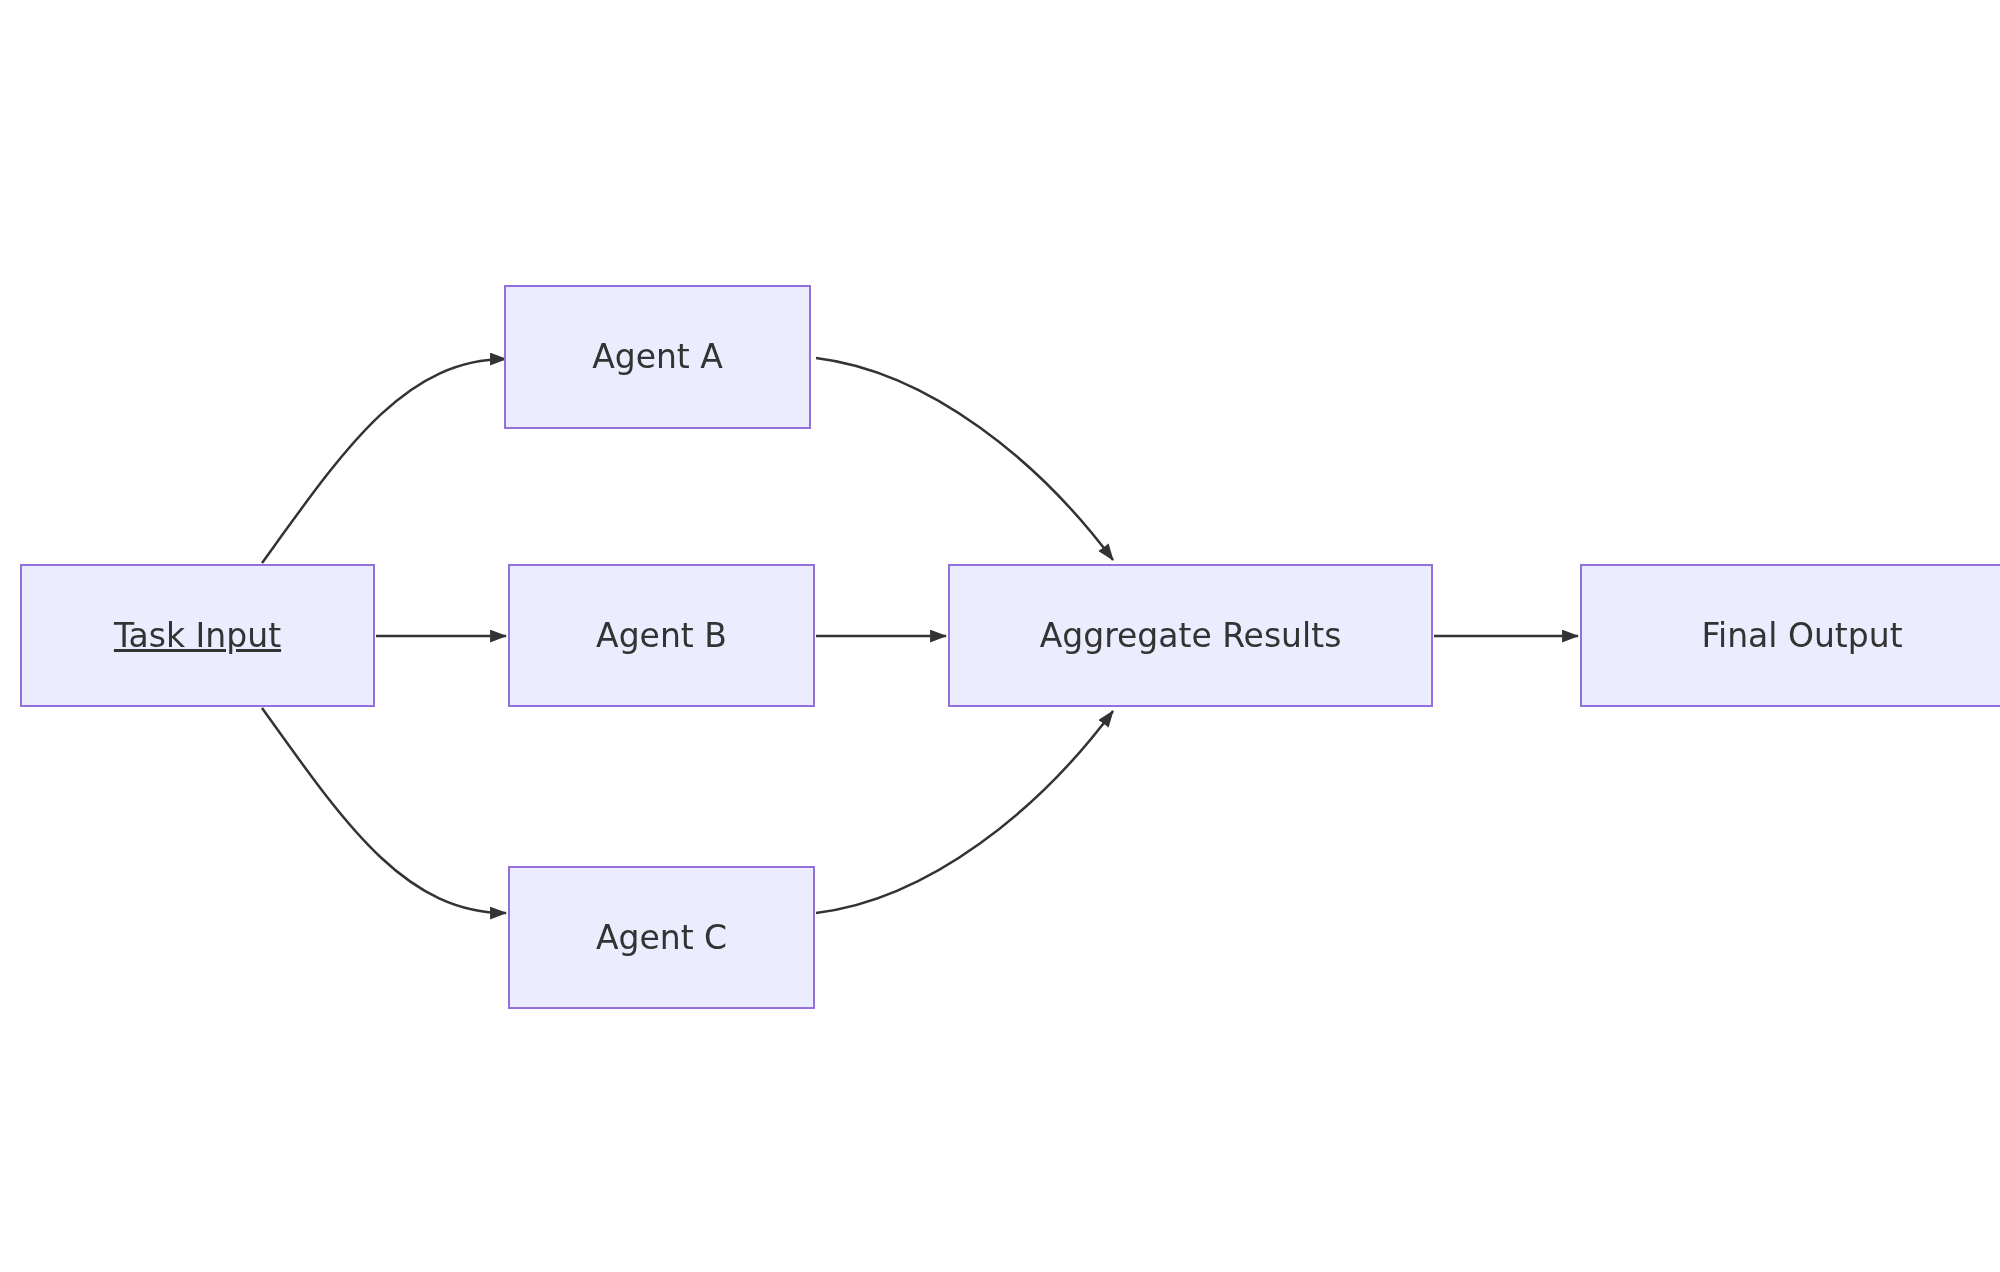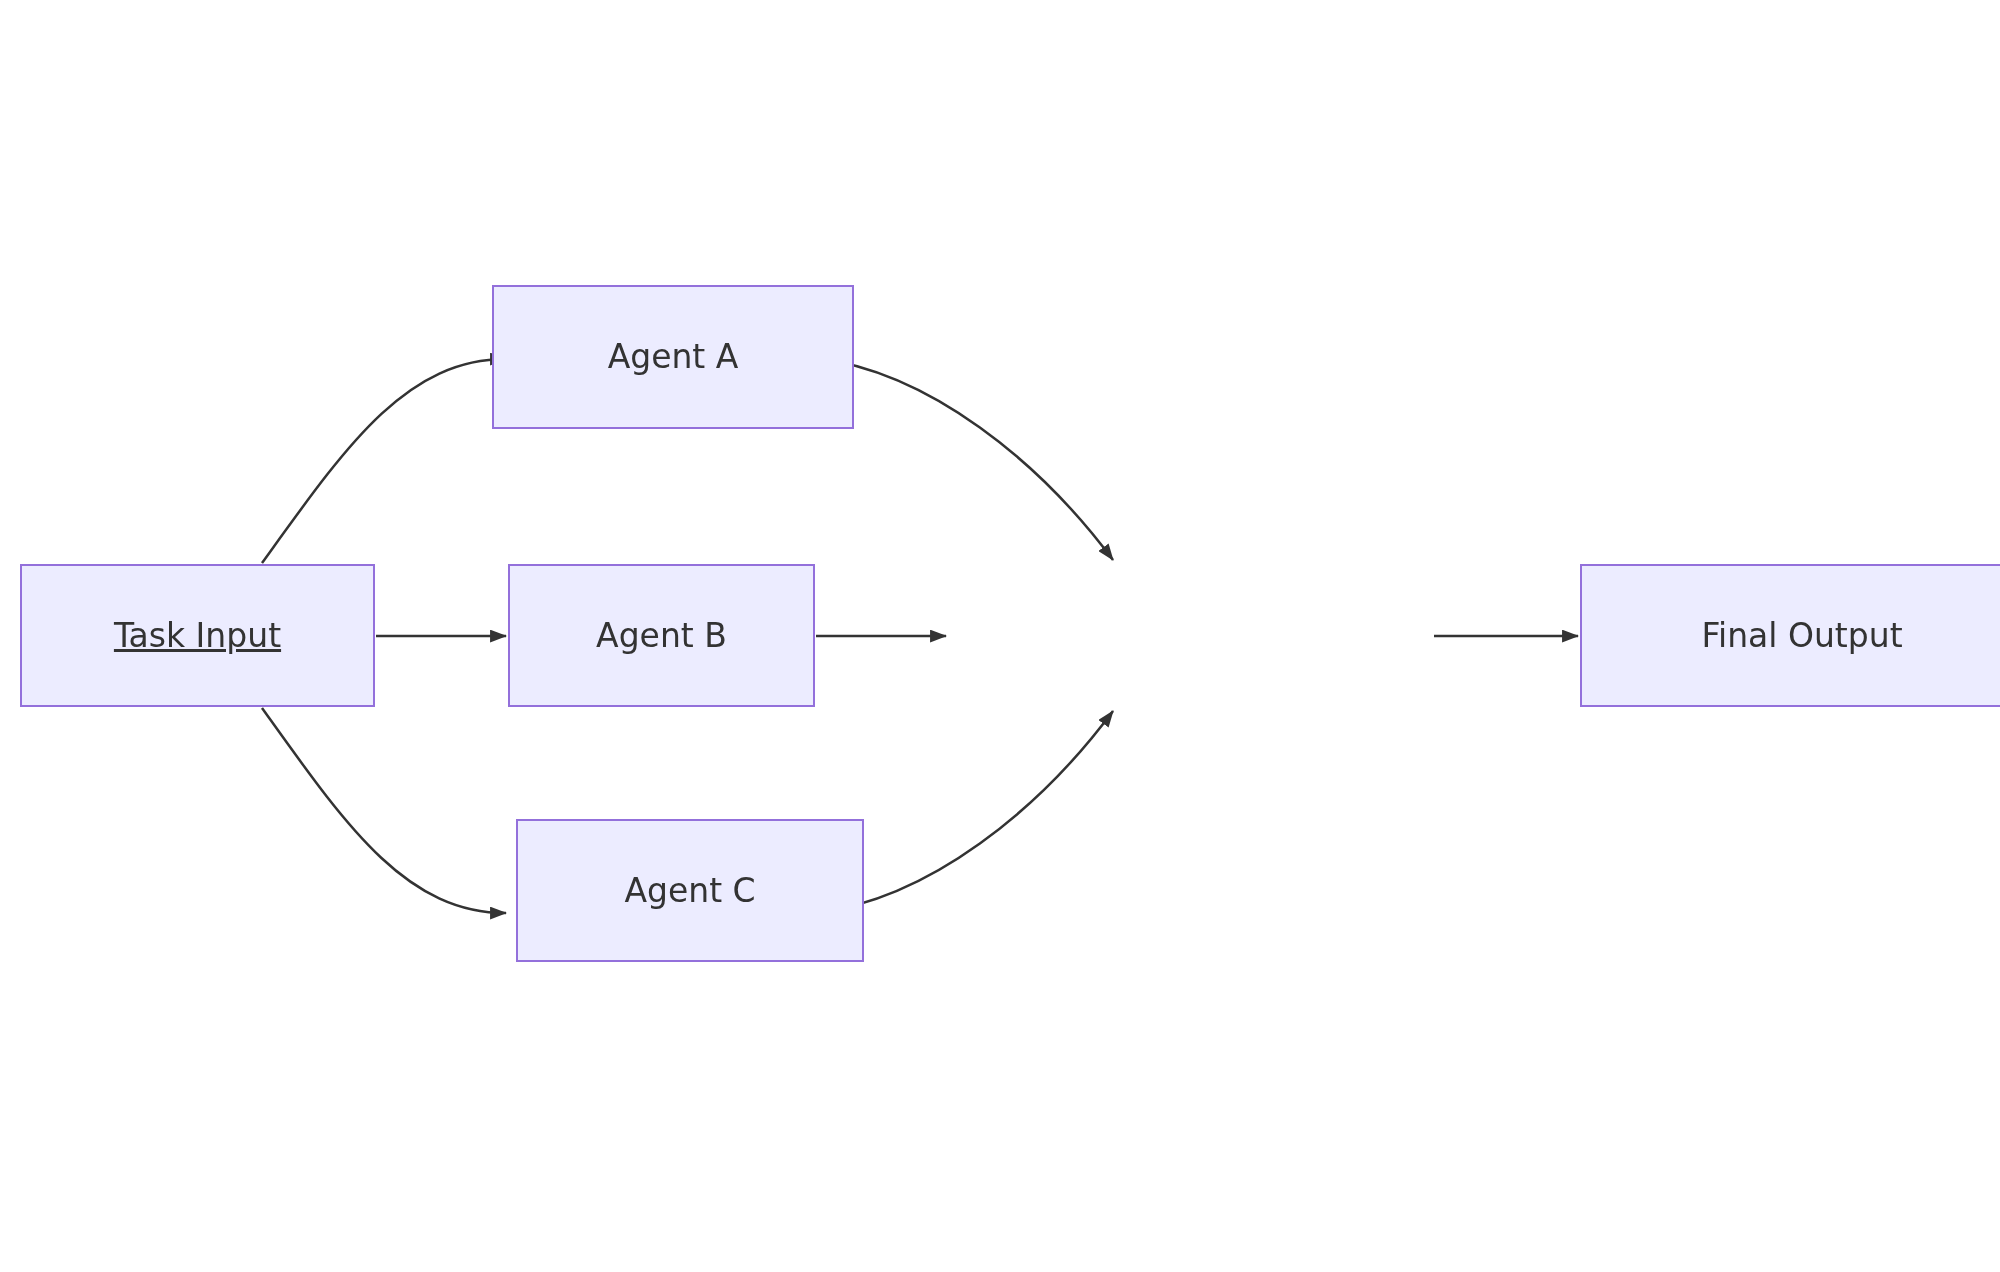--- a/index.html
+++ b/index.html
@@ -35,23 +35,23 @@
     box-sizing: border-box;
     background: var(--node-fill, #ECECFF);
     border: 2px solid var(--node-border, #9370DB);
     color: var(--text, #333333);
     font-size: 33px;
     line-height: 1.2;
     text-align: center;
     white-space: nowrap;
   }
   .node-task-input       { left: 20px;   top: 564px; width: 355px; height: 143px; text-decoration: underline; }
-  .node-agent-a          { left: 492px;  top: 285px; width: 362px; height: 144px; }
+  .node-agent-a          { left: 504px;  top: 285px; width: 307px; height: 144px; }
   .node-agent-b          { left: 508px;  top: 564px; width: 307px; height: 143px; }
-  .node-agent-c          { left: 508px;  top: 819px; width: 348px; height: 143px; margin-left: 8px; }
+  .node-agent-c          { left: 508px;  top: 866px; width: 307px; height: 143px; }
   .node-aggregate        { left: 948px;  top: 564px; width: 485px; height: 143px; }
   .node-final-output     { left: 1580px; top: 564px; width: 444px; height: 143px; }
 </style>
 </head>
 <body>
 
 <div class="canvas">
 
   <svg class="edge-layer" viewBox="0 0 2000 1272" xmlns="http://www.w3.org/2000/svg">
     <defs>
@@ -78,18 +78,21 @@
   </div>
 
   <div class="node node-agent-b">
     <span class="node-label">Agent B</span>
   </div>
 
   <div class="node node-agent-c">
     <span class="node-label">Agent C</span>
   </div>
 
+  <div class="node node-aggregate">
+    <span class="node-label">Aggregate Results</span>
+  </div>
 
   <div class="node node-final-output">
     <span class="node-label">Final Output</span>
   </div>
 
 </div>
 
 </body></html>

